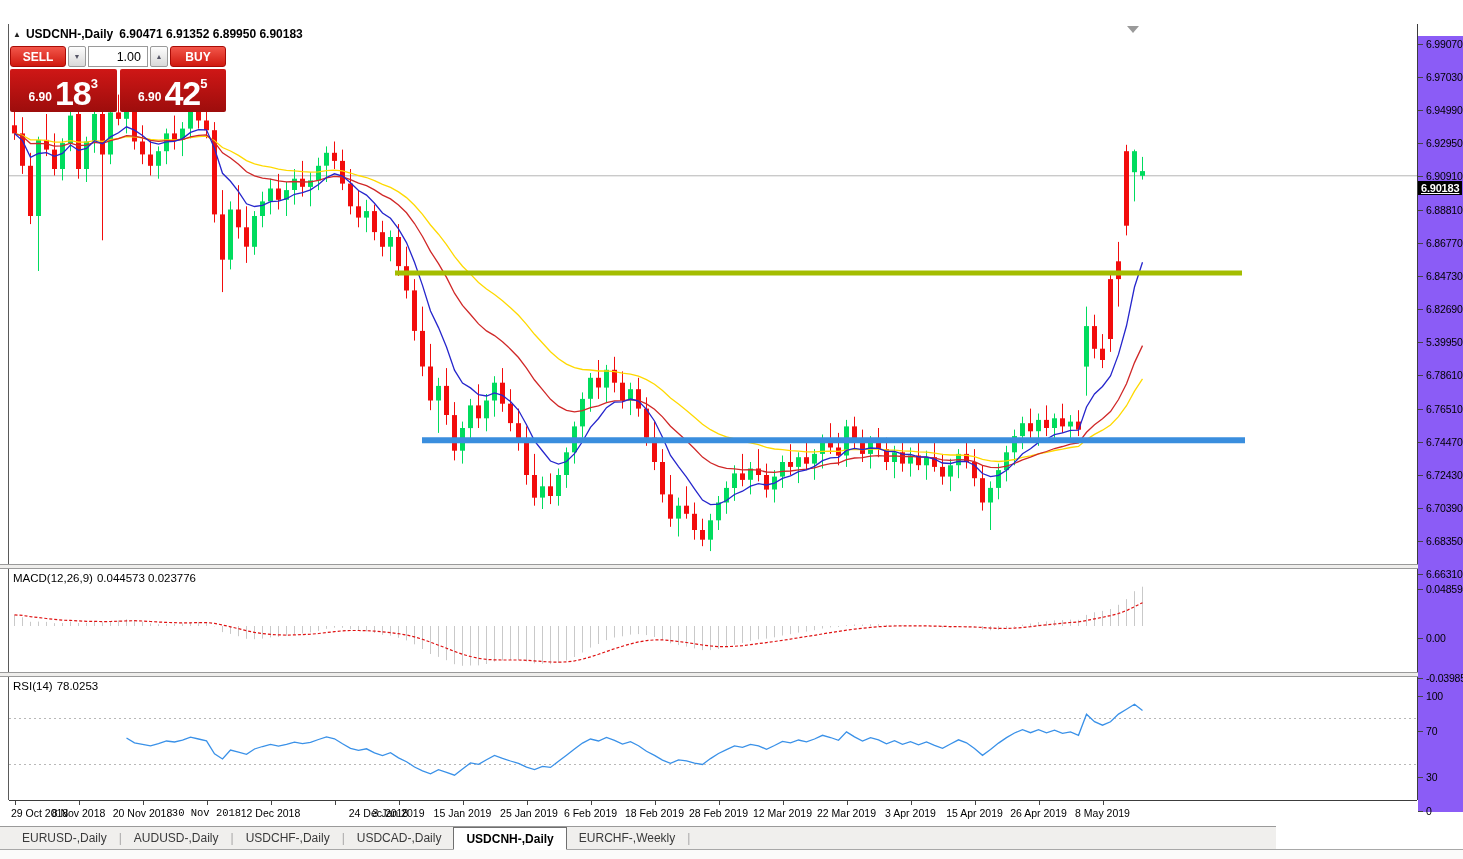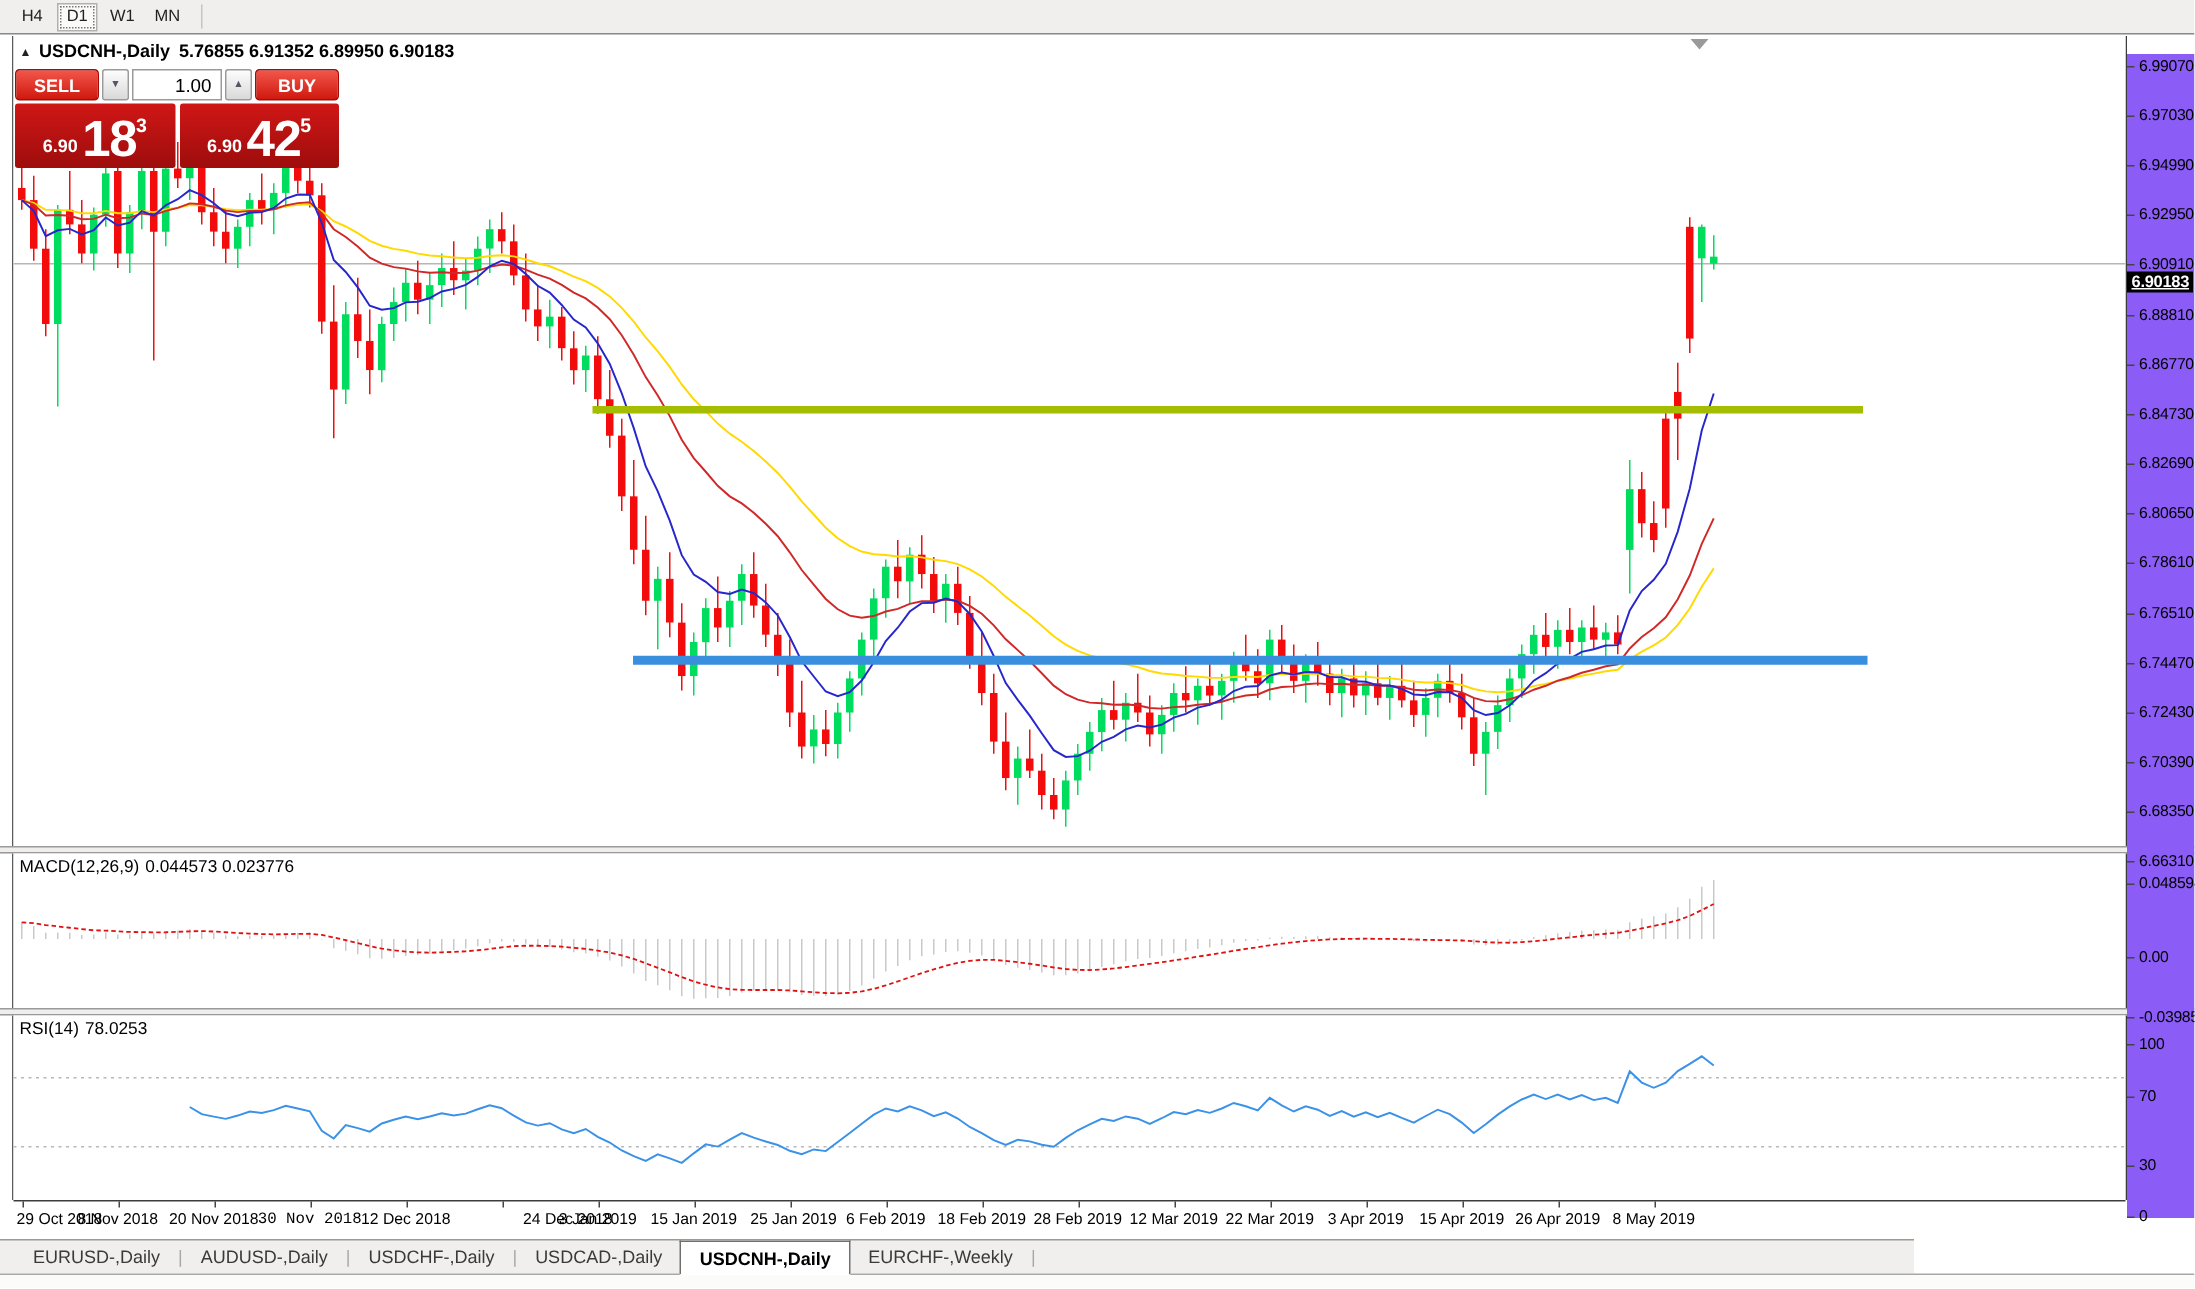--- a/index.html
+++ b/index.html
@@ -82,33 +82,26 @@
 .tab-sep { color:#a8a8a8; font-size:12px; align-self:center; }
 
 .bottom-strip { position:absolute; left:0; top:849px; width:1463px; height:10px;
   background:#fbfbfa; border-top:1px solid #a8a8a8; }
 </style>
 </head>
 <body>
 
 <div class="app">
 
-  <div class="tf-toolbar">
-    <button class="tf">H4</button>
-    <button class="tf active">D1</button>
-    <button class="tf">W1</button>
-    <button class="tf">MN</button>
-    <span class="tf-sep"></span>
-  </div>
 
   <div class="win-left"></div>
   <div class="axis-border"></div>
 
   <div class="chart-title">
-    <span class="collapse-arrow">▲</span><span>USDCNH-,Daily</span><span class="ohlc">5.76855 6.91352 6.89950 6.90183</span>
+    <span class="collapse-arrow">▲</span><span>USDCNH-,Daily</span><span class="ohlc">6.90471 6.91352 6.89950 6.90183</span>
   </div>
 
   <div class="trade-panel">
     <div class="tp-row1">
       <button class="btn-trade">SELL</button>
       <button class="stepper"><span>▼</span></button>
       <input class="vol" value="1.00" style="">
       <button class="stepper"><span>▲</span></button>
       <button class="btn-trade">BUY</button>
     </div>
@@ -621,21 +614,21 @@
   <div id="price-axis">
       <div class="axlab" style="top: 1px;">6.99070</div>
       <div class="axlab" style="top: 34px;">6.97030</div>
       <div class="axlab" style="top: 67px;">6.94990</div>
       <div class="axlab" style="top: 100px;">6.92950</div>
       <div class="axlab" style="top: 133px;">6.90910</div>
       <div class="axlab" style="top: 167px;">6.88810</div>
       <div class="axlab" style="top: 200px;">6.86770</div>
       <div class="axlab" style="top: 233px;">6.84730</div>
       <div class="axlab" style="top: 266px;">6.82690</div>
-      <div class="axlab" style="top: 299px;">6.80650</div>
+      <div class="axlab" style="top: 299px;">5.39950</div>
       <div class="axlab" style="top: 332px;">6.78610</div>
       <div class="axlab" style="top: 366px;">6.76510</div>
       <div class="axlab" style="top: 399px;">6.74470</div>
       <div class="axlab" style="top: 432px;">6.72430</div>
       <div class="axlab" style="top: 465px;">6.70390</div>
       <div class="axlab" style="top: 498px;">6.68350</div>
       <div class="axlab" style="top: 531px;">6.66310</div>
       <div class="axlab" style="top: 546px;">0.048594</div>
       <div class="axlab" style="top: 595px;">0.00</div>
       <div class="axlab" style="top: 635px;">-0.039856</div>

